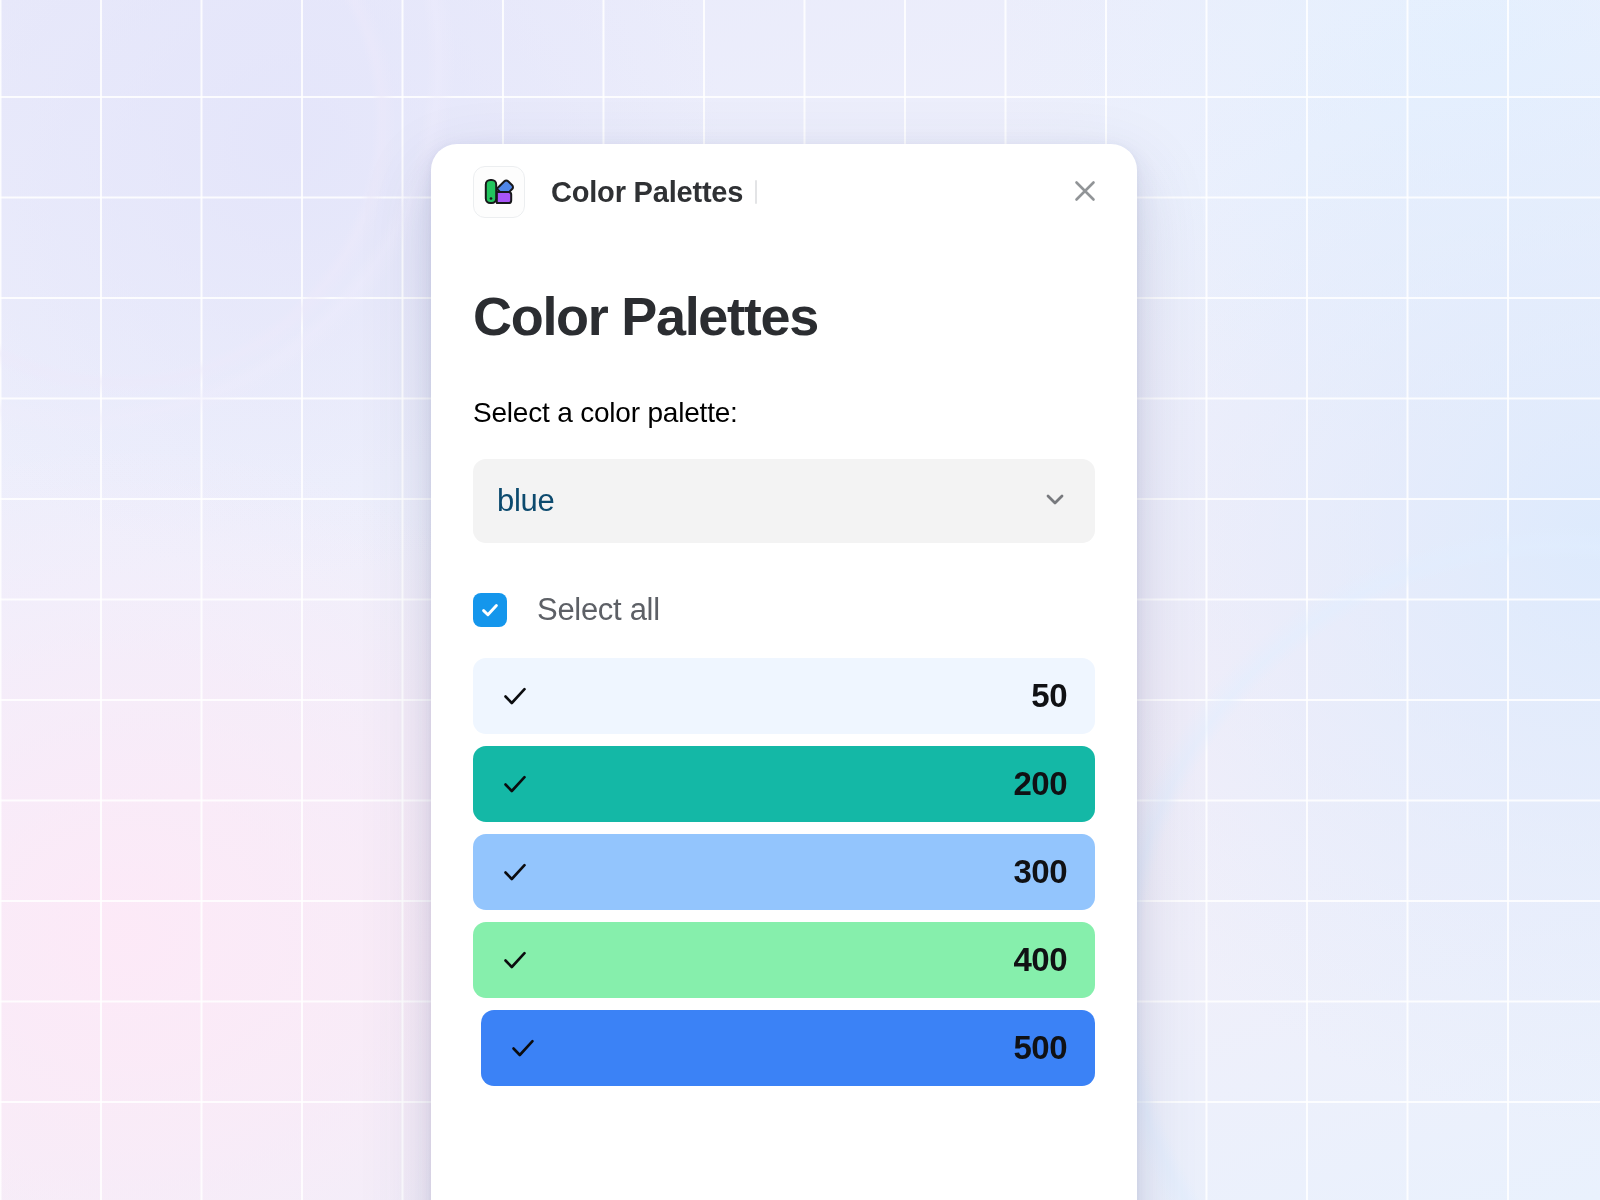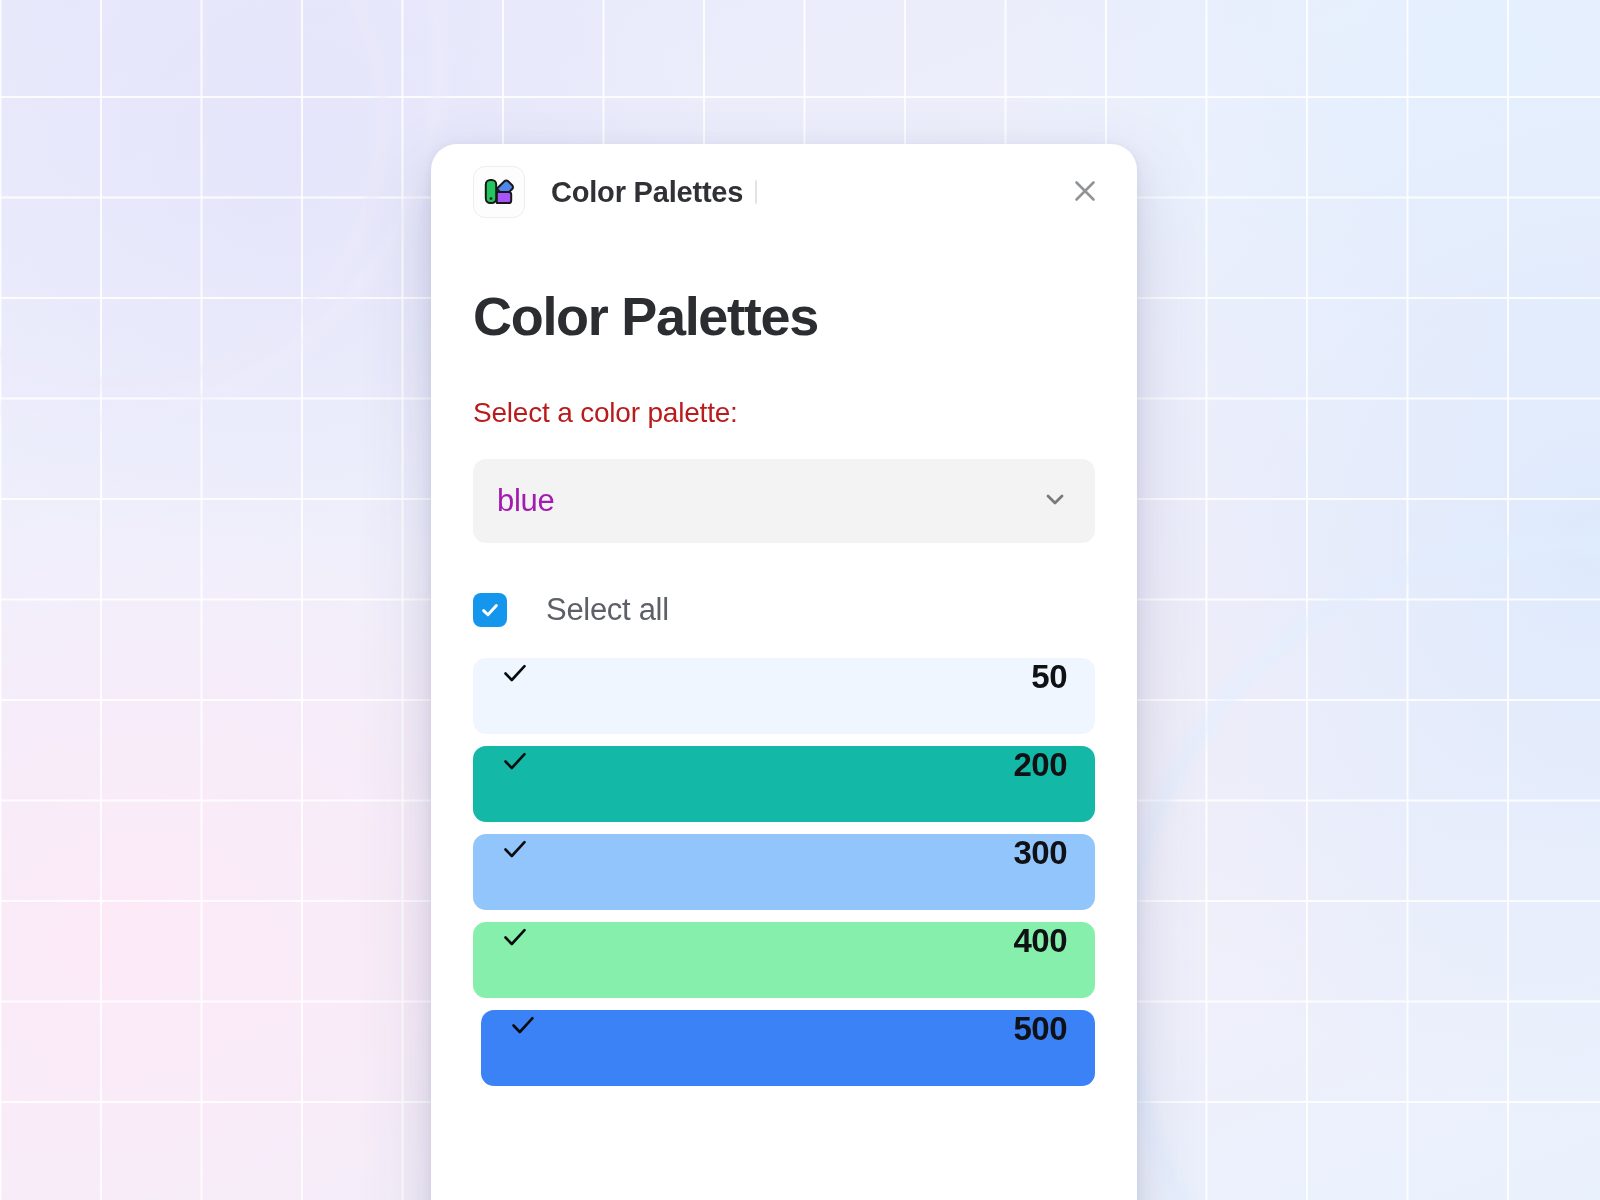--- a/index.html
+++ b/index.html
@@ -123,40 +123,40 @@
     font-weight: 700;
     color: #2b2d31;
     letter-spacing: -1.3px;
     margin-top: 48px;
     line-height: 1.05;
   }
 
   .field-label {
     margin-top: 52px;
     font-size: 28px;
-    color: #b91c1c;
+    color: #000000;
     letter-spacing: -0.2px;
   }
 
   .select-box {
     margin-top: 30px;
     height: 84px;
     background: #f3f3f3;
     border-radius: 13px;
     display: flex;
     align-items: center;
     padding: 0 26px 0 24px;
     cursor: pointer;
     border: none;
     width: 100%;
   }
 
   .select-value {
     font-size: 31px;
-    color: #a21caf;
+    color: #0c4a6e;
     letter-spacing: -0.3px;
     flex: 1 1 auto;
     text-align: left;
   }
 
   .select-all-row {
     margin-top: 49px;
     display: flex;
     align-items: center;
     cursor: pointer;
@@ -167,33 +167,33 @@
     height: 34px;
     border-radius: 8px;
     background: #1496ec;
     display: flex;
     align-items: center;
     justify-content: center;
     flex: 0 0 auto;
   }
 
   .select-all-label {
-    margin-left: 39px;
+    margin-left: 30px;
     font-size: 31px;
     color: #5d6066;
     letter-spacing: -0.3px;
   }
 
   .swatch-list { margin-top: 30px; }
 
   .swatch-row {
     height: 76px;
     border-radius: 13px;
     display: flex;
-    align-items: flex-start;
+    align-items: center;
     padding: 0 28px 0 27px;
     margin-bottom: 12px;
     cursor: pointer;
   }
 
   .swatch-check {
     width: 30px;
     height: 30px;
     flex: 0 0 auto;
     display: flex;

